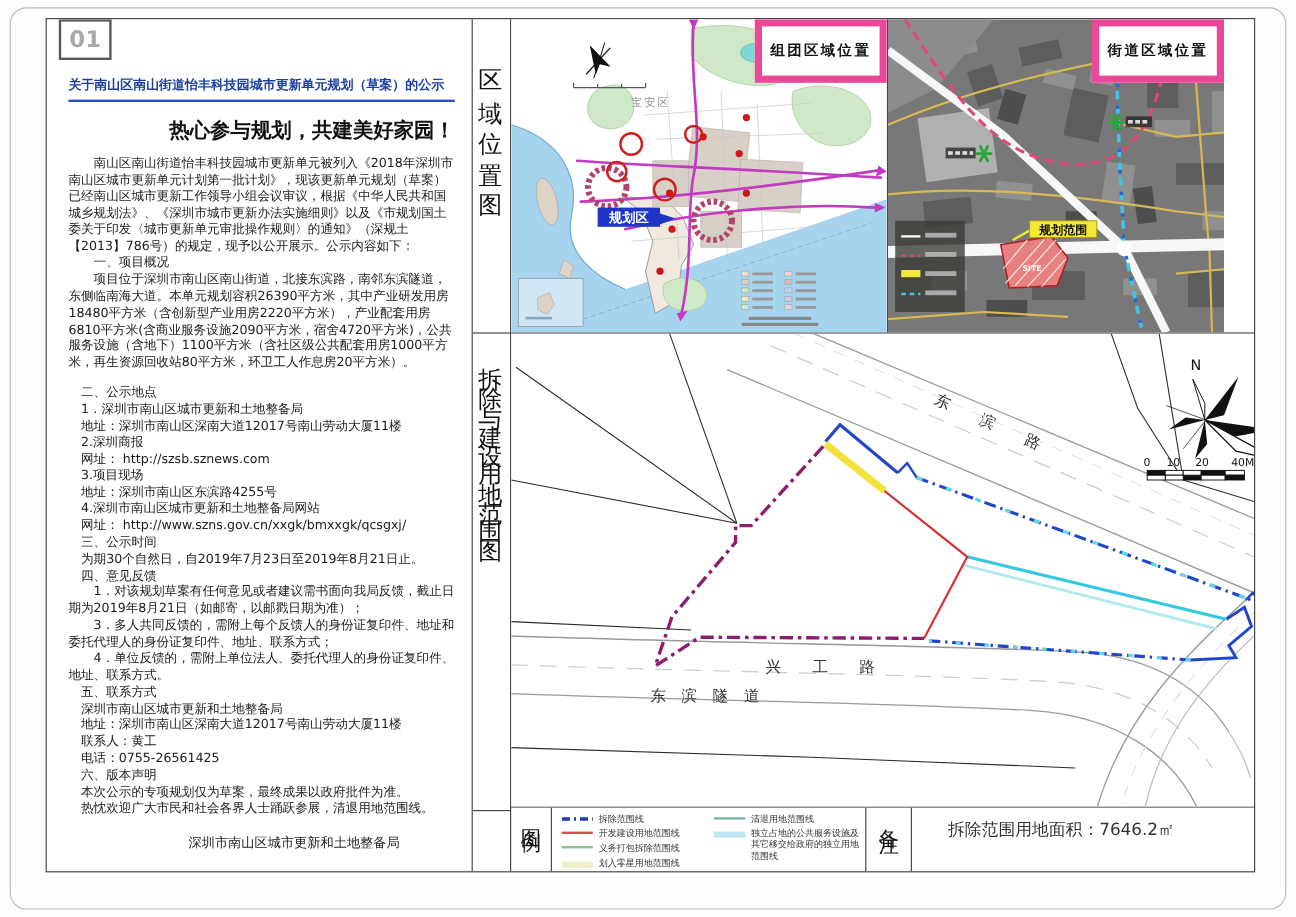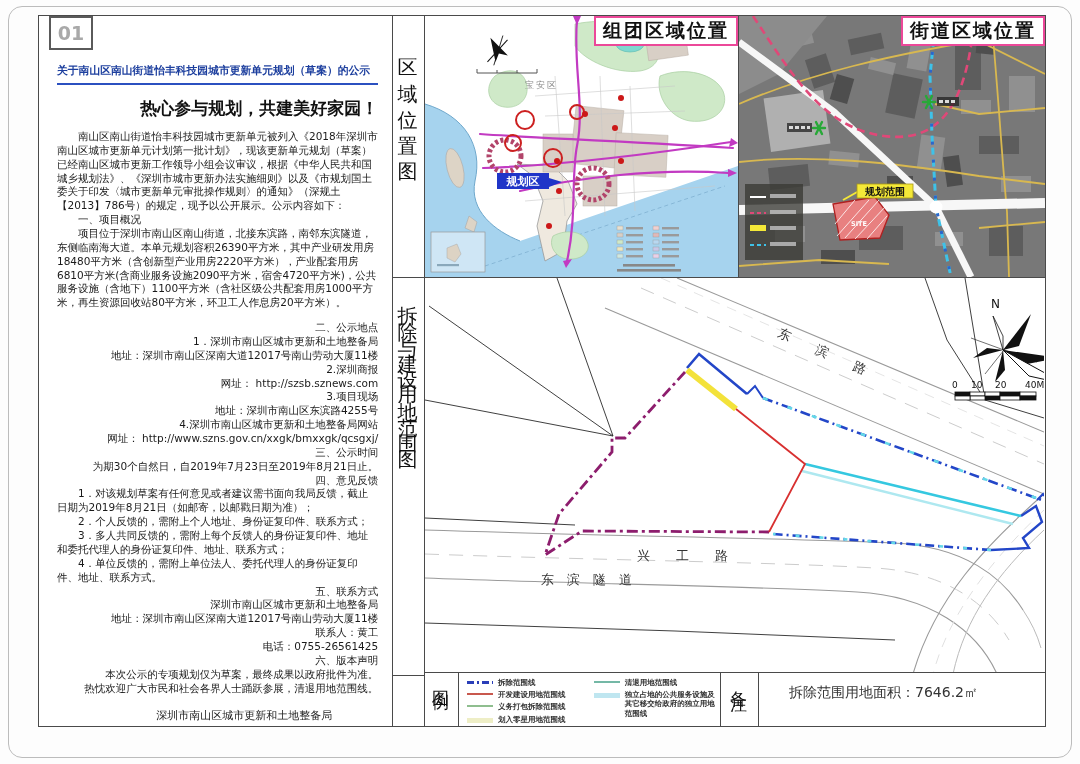--- a/index.html
+++ b/index.html
@@ -25,53 +25,53 @@
     position:absolute;left:10px;top:0px;width:40px;height:30px;
     border:2px solid #5a5a5a;color:#a9a9a9;font-size:19px;font-weight:bold;
     display:flex;align-items:center;justify-content:center;background:#fff;
   }
   .n-title{font-size:10.8px;font-weight:bold;color:#1d3f9e;letter-spacing:0px;white-space:nowrap;}
   .n-rule{border:0;border-top:2px solid #2b50c0;margin:5px 0 12px 0;}
   .n-slogan{font-size:17px;font-weight:bold;color:#111;margin:0 0 10px 0;text-align:right;}
   .n-body{font-size:10.5px;line-height:1.32;color:#1a1a1a;}
   .n-body p{margin:0;}
   .indent{text-indent:2em;}
-  .list1{padding-left:1em;text-align:right;}
+  .list1{padding-left:1em;}
   .gap{margin-top:11px !important;}
   .sign-block{margin:12px 24px 0 auto;width:220px;text-align:center;font-size:11px;line-height:1.7;}
   
   .strip{width:32px;box-sizing:border-box;border-right:1px solid #4a4a4a;display:flex;flex-direction:column;}
   .strip>div{box-sizing:border-box;display:flex;justify-content:center;}
   .strip-a{height:262px;border-bottom:1px solid #4a4a4a;}
   .strip-b{height:398px;border-bottom:1px solid #4a4a4a;}
   .strip-c{flex:1;}
   .vtext{
     writing-mode:vertical-rl;text-orientation:upright;
     font-size:20px;color:#111;font-weight:500;
   }
   .vt-a{letter-spacing:26px;padding-top:26px;}
   .vt-b{letter-spacing:16px;padding-top:12px;}
   .vt-s{font-size:17px;letter-spacing:4px;padding-top:4px;}
   
   .right{width:620px;display:flex;flex-direction:column;}
   .maps-row{height:262px;display:flex;border-bottom:1px solid #4a4a4a;box-sizing:border-box;}
   .map-cell{position:relative;box-sizing:border-box;overflow:hidden;}
   .cell-cluster{width:314px;border-right:1px solid #4a4a4a;}
-  .cell-street{width:306px;}
+  .cell-street{width:280px;}
   .map-badge{
-    position:absolute;top:0;right:0;background:#fff;border:2px solid #ec4899;
-    font-size:19px;font-weight:bold;letter-spacing:2px;padding:0 7px;z-index:5;color:#111;
+    position:absolute;top:0;right:0;background:#fff;border:6px solid #ec4899;
+    font-size:12px;font-weight:bold;letter-spacing:2px;padding:12px 7px;z-index:5;color:#111;
   }
   .site-cell{height:398px;border-bottom:1px solid #4a4a4a;box-sizing:border-box;position:relative;overflow:hidden;}
   
   .legend-row{flex:1;display:flex;box-sizing:border-box;}
   .legend-row>div{box-sizing:border-box;}
   .lg-label,.nt-label{width:34px;border-right:1px solid #4a4a4a;display:flex;justify-content:center;}
   .nt-label{width:38px;}
-  .lg-body{width:262px;border-right:1px solid #4a4a4a;padding:5px 4px 2px 8px;display:flex;gap:20px;font-weight:bold;}
+  .lg-body{width:262px;border-right:1px solid #4a4a4a;padding:5px 4px 2px 8px;display:flex;gap:20px;}
   .nt-body{flex:1;padding:8px 8px 0 30px;font-size:14px;line-height:1.7;color:#333;}
   .lg-col{display:flex;flex-direction:column;gap:3px;}
   .lg-col1{width:112px;}
   .lg-col2{width:128px;}
   .litem{display:flex;align-items:flex-start;gap:5px;}
   .sw{width:26px;flex:0 0 26px;margin-top:3px;height:0;border-top:2px solid var(--c,#888);}
   .sw.thick{border-top:5px solid var(--c,#888);}
   .sw.dashdot{border:0;height:3px;background:repeating-linear-gradient(90deg,var(--c) 0 7px,transparent 7px 10px,var(--c) 10px 12px,transparent 12px 15px);}
   .ltext{font-size:7.5px;line-height:1.25;color:#333;}
   .nt-line{margin:0;}
@@ -118,21 +118,20 @@
         <p class="bline list1">网址： http://www.szns.gov.cn/xxgk/bmxxgk/qcsgxj/</p>
 
         <p class="bline list1">三、公示时间</p>
 
         <p class="bline list1">为期30个自然日，自2019年7月23日至2019年8月21日止。</p>
 
         <p class="bline list1">四、意见反馈</p>
 
         <p class="bline indent">1．对该规划草案有任何意见或者建议需书面向我局反馈，截止日期为2019年8月21日（如邮寄，以邮戳日期为准）；</p>
 
-        <p class="bline indent">2．个人反馈的，需附上个人地址、身份证复印件、联系方式；</p>
 
         <p class="bline indent">3．多人共同反馈的，需附上每个反馈人的身份证复印件、地址和委托代理人的身份证复印件、地址、联系方式；</p>
 
         <p class="bline indent">4．单位反馈的，需附上单位法人、委托代理人的身份证复印件、地址、联系方式。</p>
 
         <p class="bline list1">五、联系方式</p>
 
         <p class="bline list1">深圳市南山区城市更新和土地整备局</p>
 
         <p class="bline list1">地址：深圳市南山区深南大道12017号南山劳动大厦11楼</p>

